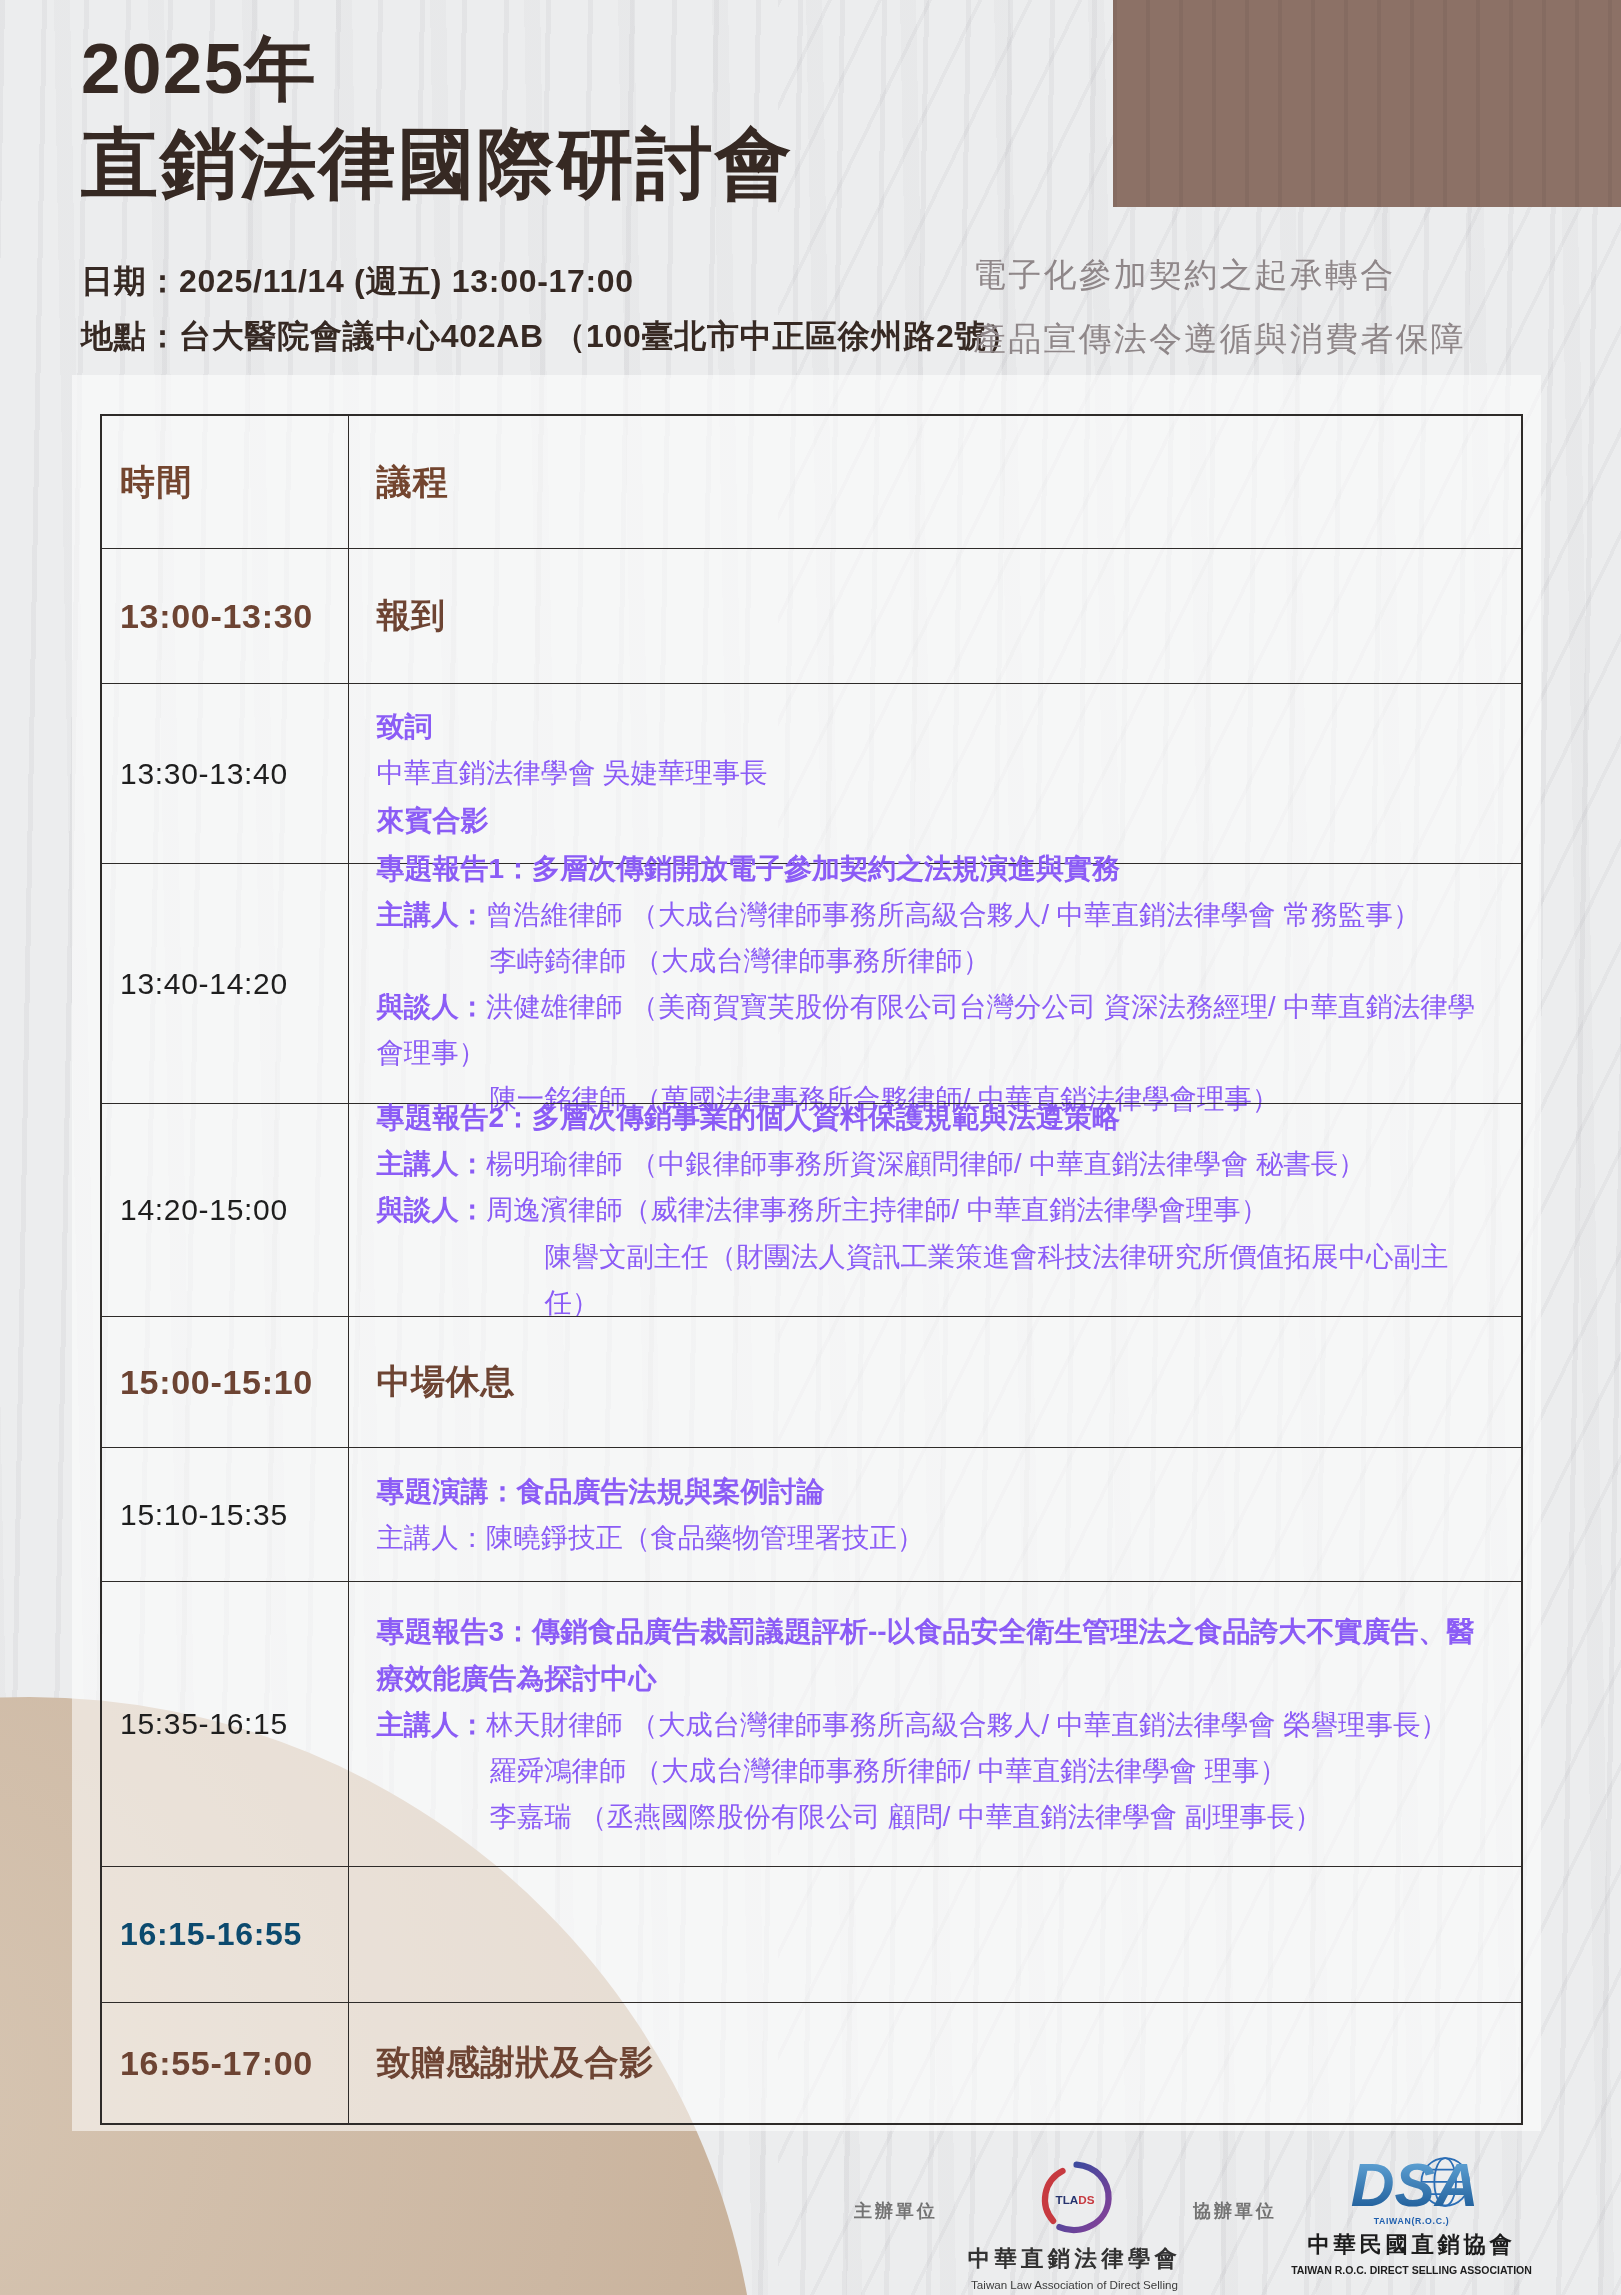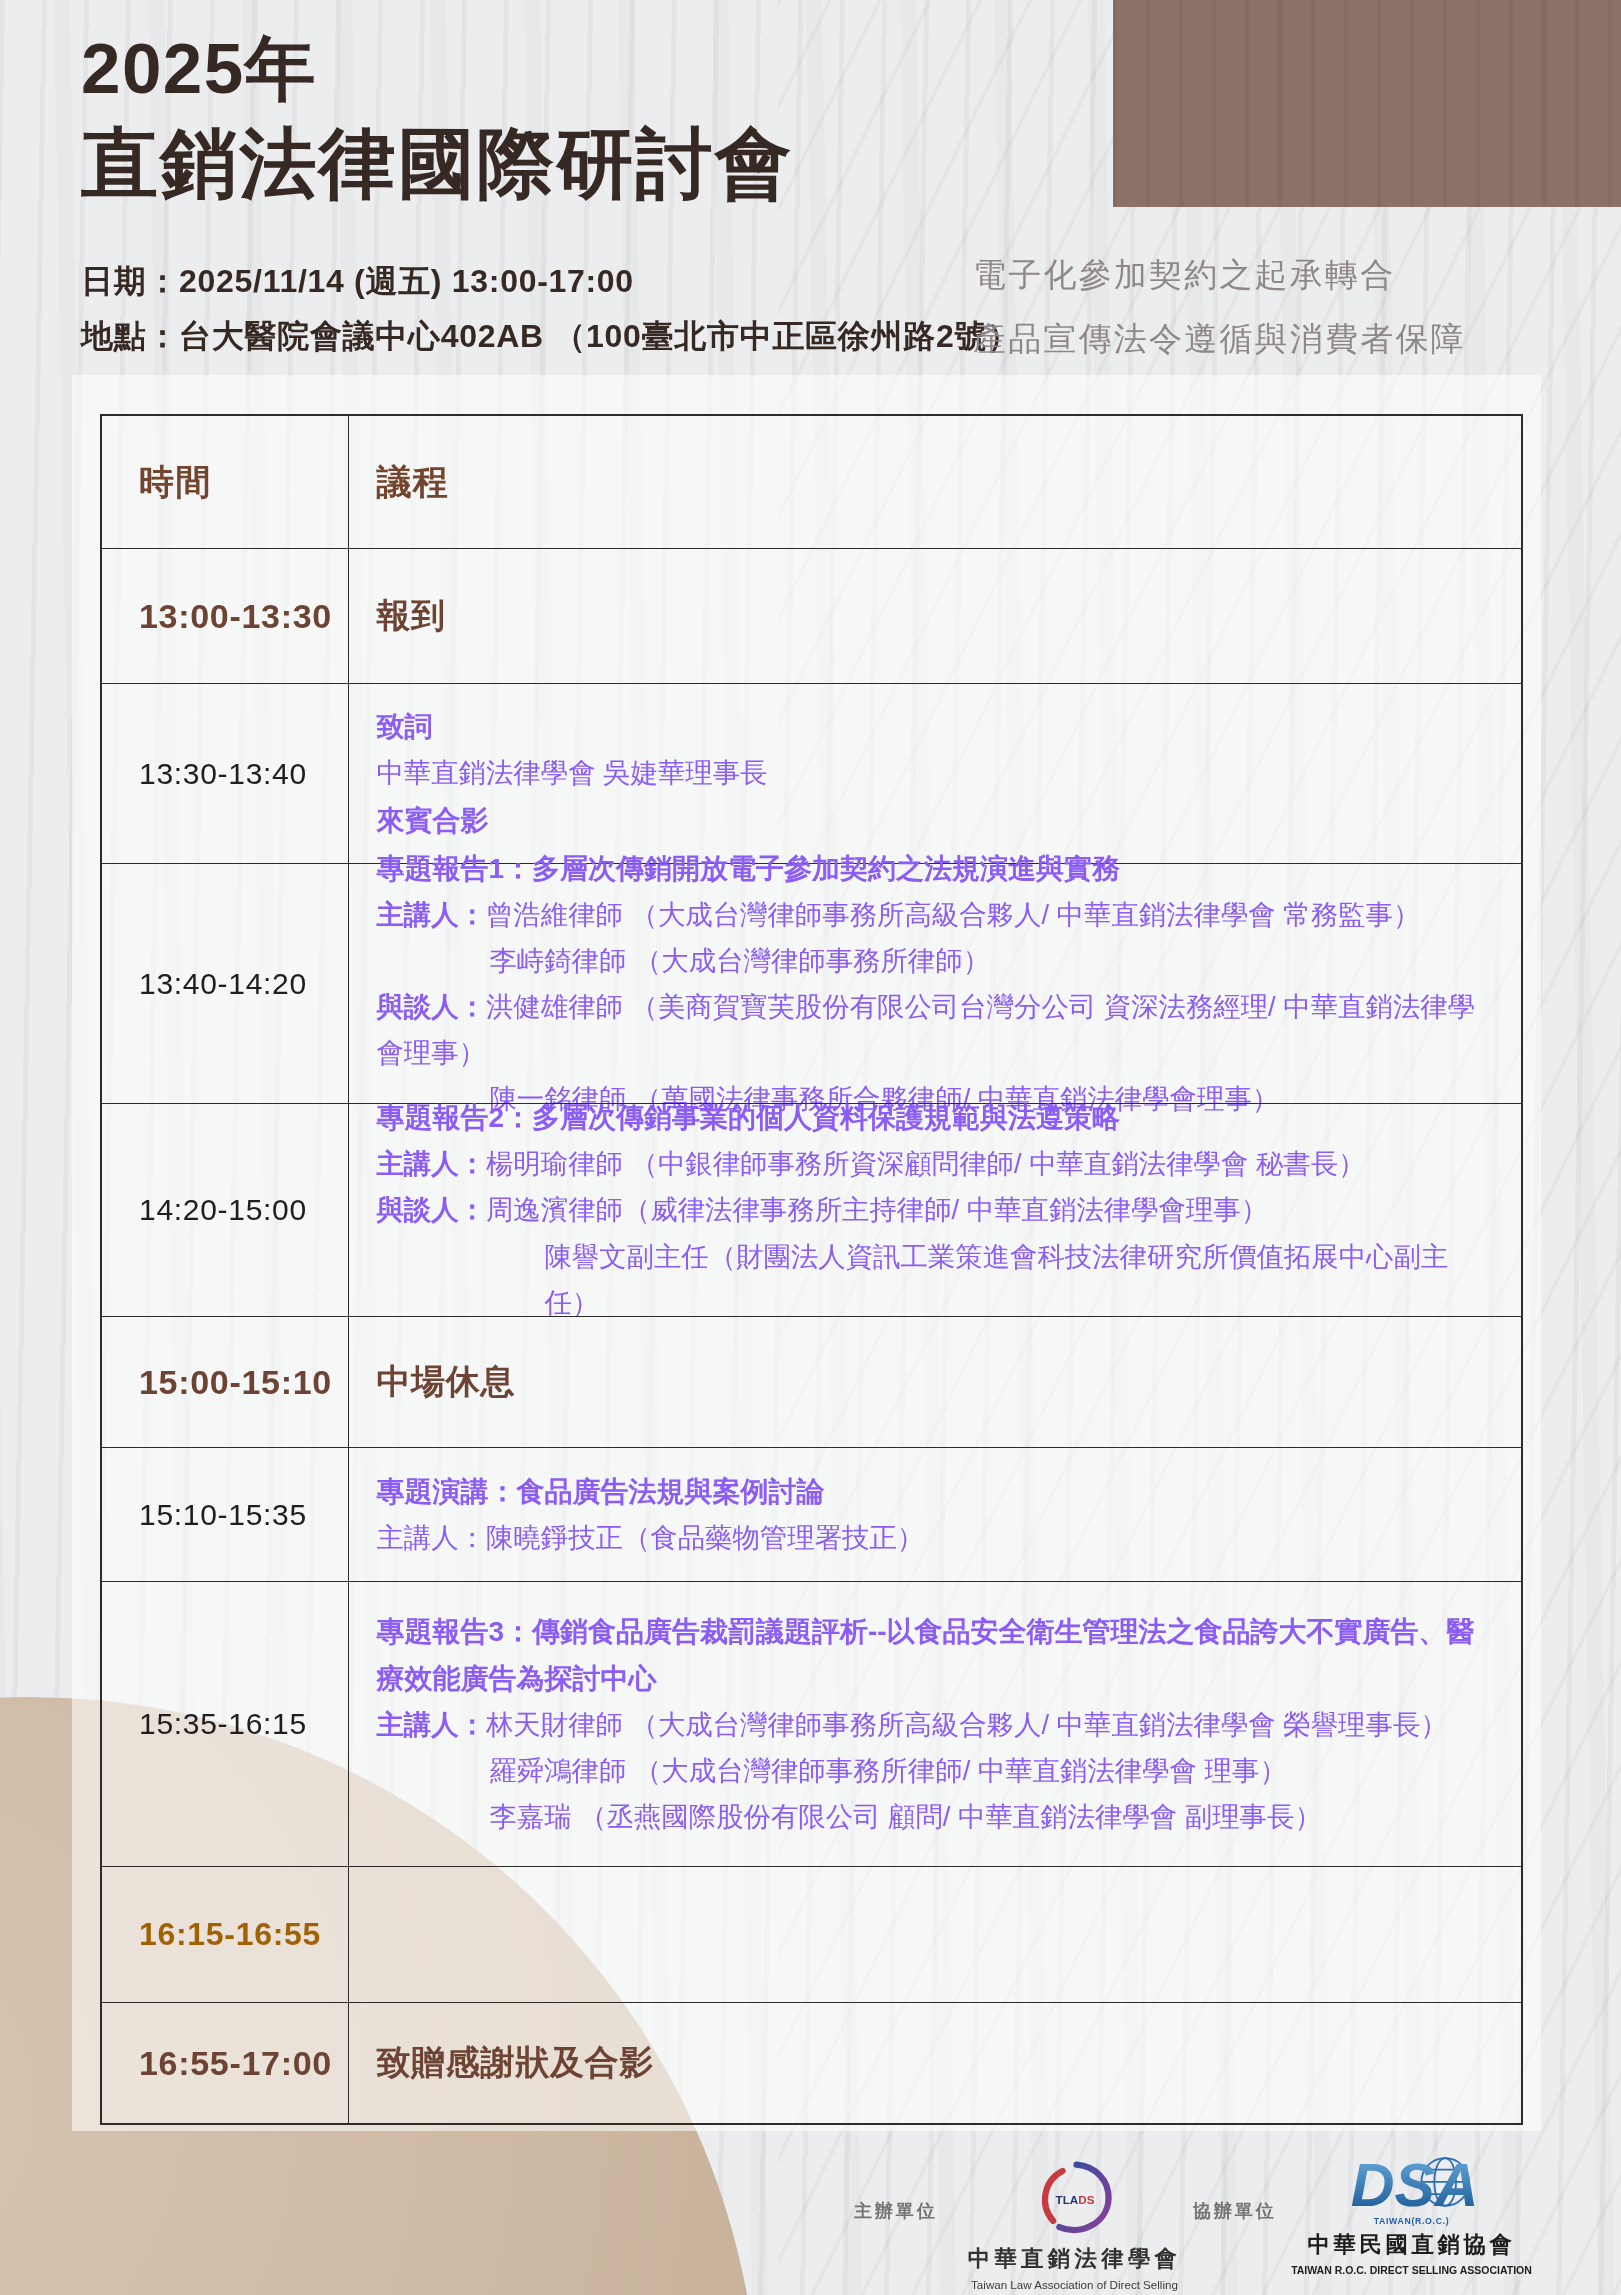--- a/index.html
+++ b/index.html
@@ -47,31 +47,31 @@
     left:100px;top:414px;width:1423px;
     border:2.2px solid #2e2b29;box-sizing:border-box;
     display:flex;flex-direction:column;
   }
   .srow{display:flex;box-sizing:border-box;}
   .srow + .srow{border-top:1.4px solid #2e2b29;}
   .tcell{
     width:247px;flex:0 0 247px;box-sizing:border-box;
     border-right:1.4px solid #2e2b29;
     display:flex;flex-direction:column;justify-content:center;
-    padding-left:37px;
+    padding-left:18px;
   }
   .acell{
     flex:1;box-sizing:border-box;
     display:flex;flex-direction:column;justify-content:center;
     padding:10px 21.7px 10px 27.4px;
   }
   .hcell{font-size:35px;font-weight:bold;color:var(--header-brown,#73452f);letter-spacing:1.4px;}
   .time{font-size:30px;color:#1e1e1e;letter-spacing:0.7px;}
   .time.t-acc{color:var(--accent-brown,#6d4433);font-weight:bold;font-size:34px;}
-  .time.t-b{font-weight:bold;font-size:32px;color:#a16207;}
+  .time.t-b{font-weight:bold;font-size:32px;color:#0c4a6e;}
   .ln{font-size:27.4px;line-height:1.68;color:#8b5cf6;}
   .ln .lab{font-weight:bold;}
   .ln.b{font-weight:bold;font-size:28px;}
   .ln.acc{color:var(--accent-brown,#6d4433);font-weight:bold;font-size:34px;letter-spacing:0.7px;}
   .ln.ind-md{padding-left:113px;}
   .ln.ind-lg{padding-left:168px;}
   
   .unit-label{font-size:18px;font-weight:bold;color:#737373;letter-spacing:2.9px;font-family:Liberation Mono, monospace;}
   .host-label{left:854px;top:2199px;}
   .co-label{left:1193px;top:2199px;}

